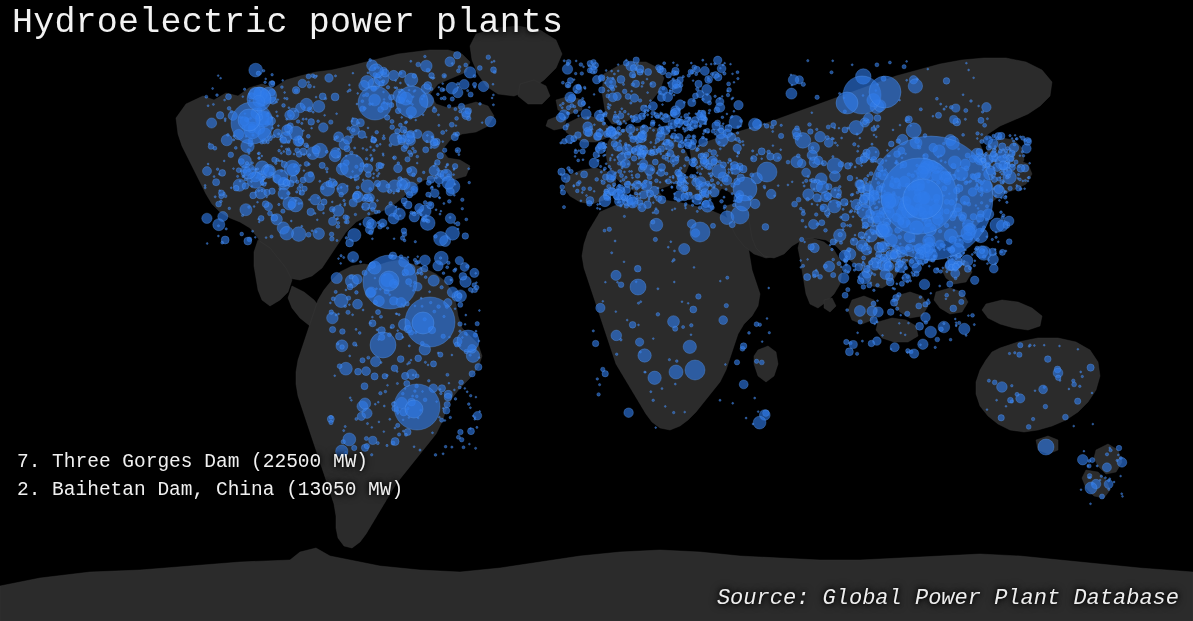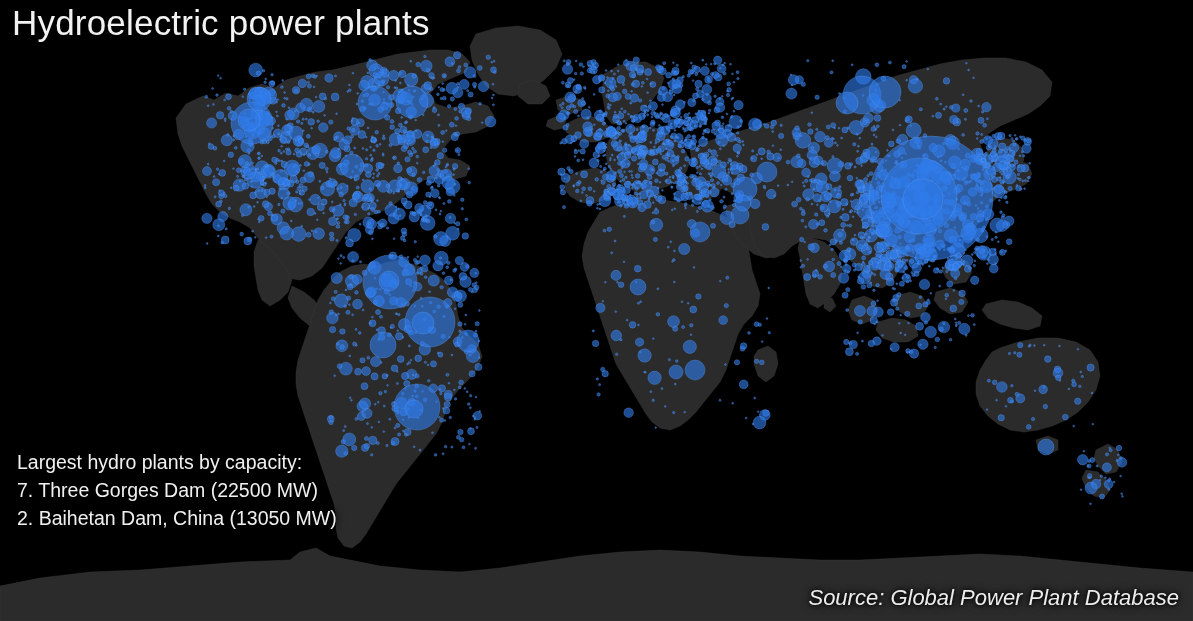--- a/index.html
+++ b/index.html
@@ -2,21 +2,21 @@
 <html><head>
 <meta charset="utf-8">
 <title>Hydroelectric power plants</title>
 <style>
   html,body{margin:0;padding:0;background:#000;}
   #page{
     position:relative;
     width:1193px;height:621px;
     background:#0c4a6e;
     overflow:hidden;
-    font-family:Liberation Sans, sans-serif;
+    font-family:Liberation Mono, monospace;
   }
   #map-svg{position:absolute;left:0;top:0;width:1193px;height:621px;display:block;}
   .land{fill:#2b2b2b;stroke:#3a3a3a;stroke-width:0.4;}
   .bubble{fill:#2f7bea;fill-opacity:0.62;stroke:#5ea0f5;stroke-opacity:0.55;stroke-width:0.6;}
   #title{
     position:absolute;left:12px;top:2px;
     color:#f2f2f2;font-size:35px;line-height:42px;
     font-weight:400;letter-spacing:0.2px;white-space:nowrap;
     text-shadow:0 0 5px #000,0 0 9px #000;
   }
@@ -3440,20 +3440,19 @@
         <circle cx="767" cy="172" r="10" class="bubble"></circle>
         <circle cx="743" cy="203" r="8" class="bubble"></circle>
         <circle cx="1046" cy="447" r="8" class="bubble"></circle>
         <circle cx="1091" cy="488" r="6" class="bubble"></circle>
       </g>
   </svg>
 
   <div id="title">Hydroelectric power plants</div>
 
   <div id="legend">
-    <span class="ttl">Largest hydro plants by capacity:</span>
     <span class="itm">7. Three Gorges Dam (22500 MW)</span>
     <span class="itm">2. Baihetan Dam, China (13050 MW)</span>
   </div>
 
   <div id="source">Source: Global Power Plant Database</div>
 
 </div>
 
 </body></html>

